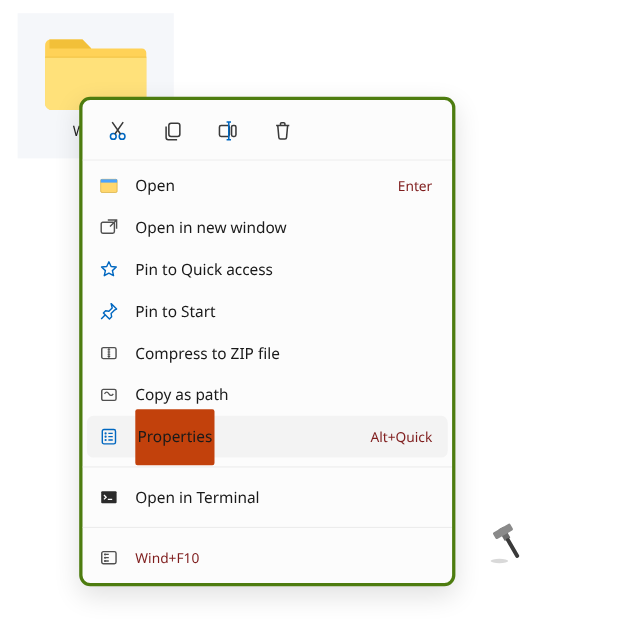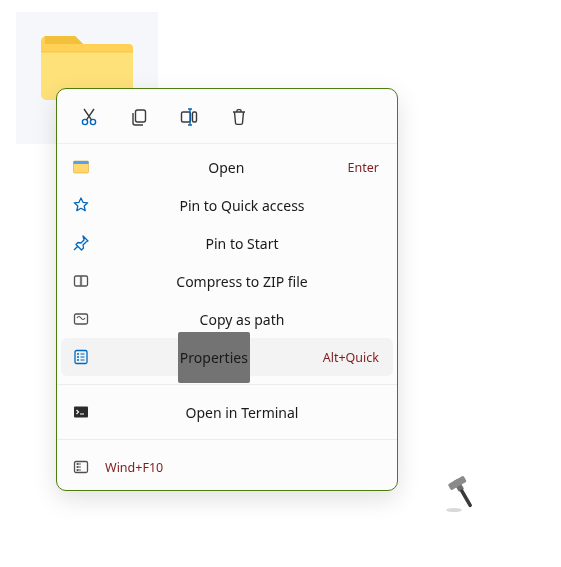--- a/index.html
+++ b/index.html
@@ -19,28 +19,27 @@
       background: #f5f7fa;
       display: flex;
       flex-direction: column;
       align-items: center;
       padding-top: 10px;
     }
     .folder-icon-wrap { width: 96px; height: 80px; }
     .folder-label { margin-top: 8px; font-size: 13px; color: #222; }
     .context-menu {
       position: absolute;
-      left: 56px; top: 88px;
+      left: 72px; top: 88px;
       width: 342px;
       background: #fcfcfc;
-      border: 1px solid #4d7c0f;
+      border: 3px solid #4d7c0f;
       border-radius: 10px;
       box-shadow: 0 8px 24px rgba(0,0,0,0.12);
       overflow: hidden;
-      text-align: center;
     }
     .action-bar {
       display: flex;
       gap: 4px;
       padding: 10px 10px 8px 14px;
       border-bottom: 1px solid #eeeeee;
     }
     .action-btn {
       width: 36px; height: 36px;
       border-radius: 6px;
@@ -59,21 +58,21 @@
     .menu-item:hover, .menu-item.hovered { background: #f3f3f3; }
     .menu-icon {
       width: 20px; height: 20px;
       display: flex; align-items: center; justify-content: center;
       margin-right: 14px;
       flex-shrink: 0;
     }
     .menu-label { flex: 1; }
     .menu-shortcut { color: #7f1d1d; font-size: 12.5px; }
     .highlight {
-      background: #737373;
+      background: #c2410c;
       padding: 16px 2px;
       border-radius: 2px;
     }
     .divider { height: 1px; background: #ececec; margin: 4px 0; }
     .cursor {
       position: absolute;
       left: 442px; top: 472px;
       width: 42px; height: 42px;
     }
   </style>
@@ -124,20 +123,30 @@
   <div class="menu-list">
     <div class="menu-item">
       <span class="menu-icon">
         <svg width="18" height="18" viewBox="0 0 18 18">
             <rect x="1.5" y="3" width="15" height="12" rx="1.2" fill="#ffd76e" stroke="#d4a937" stroke-width="0.6"></rect>
             <rect x="1.5" y="3" width="15" height="3" fill="#4aa3ff"></rect>
           </svg>
       </span>
       <span class="menu-label">Open</span>
       <span class="menu-shortcut">Enter</span>
+    </div>
+    <div class="menu-item">
+      <span class="menu-icon">
+        <svg width="18" height="18" viewBox="0 0 18 18">
+            <rect x="2" y="4" width="12" height="10" rx="1.5" fill="none" stroke="#505050" stroke-width="1.3"></rect>
+            <path d="M8 2 h8 v8 M16 2 l-6 6" fill="none" stroke="#505050" stroke-width="1.3"></path>
+          </svg>
+      </span>
+      <span class="menu-label">Open in new window</span>
+      <span class="menu-shortcut"></span>
     </div>
     <div class="menu-item">
       <span class="menu-icon">
         <svg width="18" height="18" viewBox="0 0 18 18">
             <path d="M9 2 l2 4.3 4.7.5 -3.5 3.2 1 4.6 L9 12.3 4.8 14.6 l1-4.6 L2.3 6.8 7 6.3 z" fill="none" stroke="#0067c0" stroke-width="1.3" stroke-linejoin="round"></path>
           </svg>
       </span>
       <span class="menu-label">Pin to Quick access</span>
       <span class="menu-shortcut"></span>
     </div>

